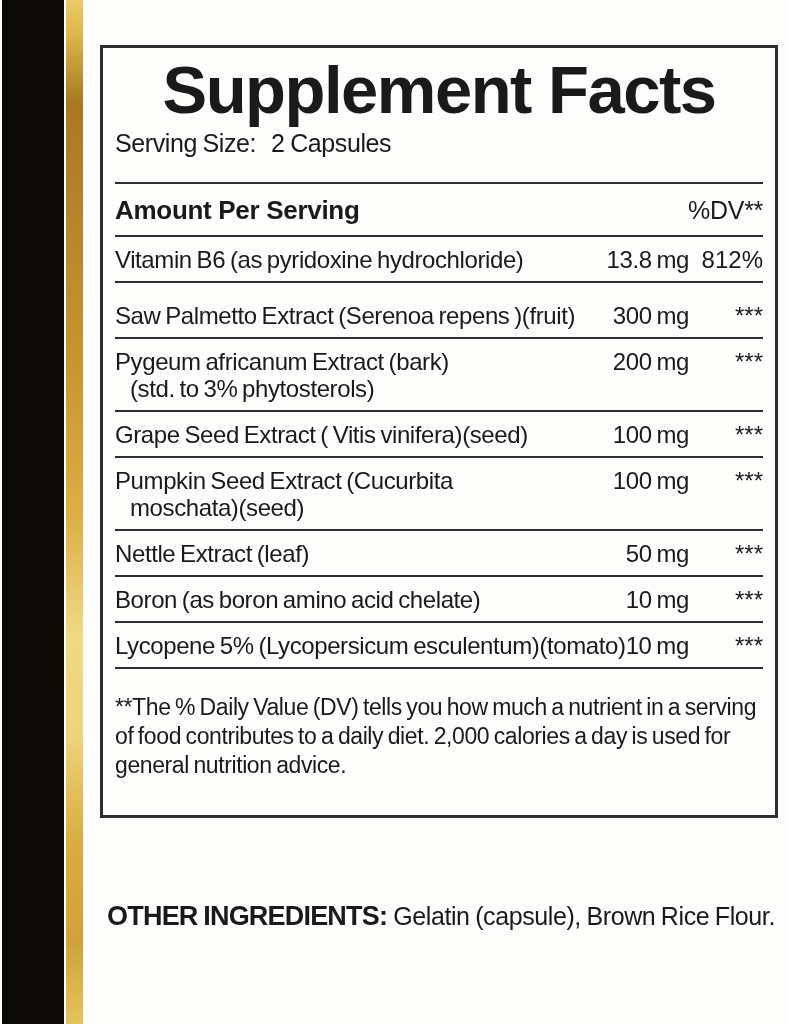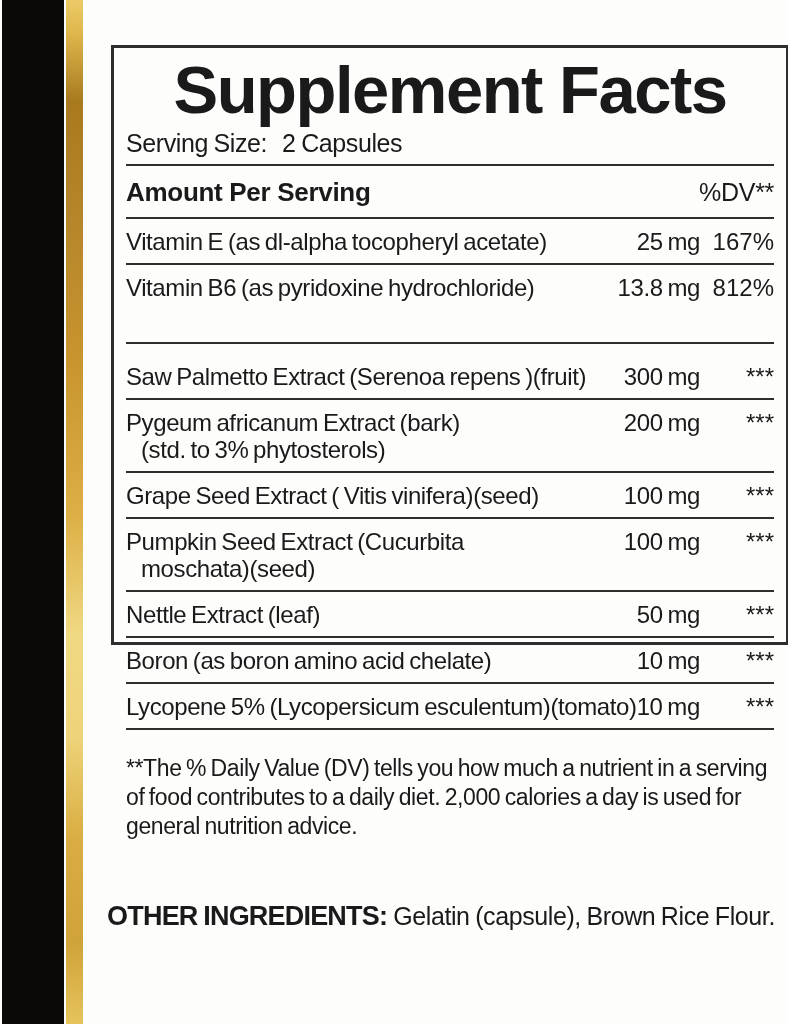--- a/index.html
+++ b/index.html
@@ -23,55 +23,55 @@
   }
   .bar-gold{
     position:absolute;left:66px;top:0;width:17px;height:1024px;
     background:linear-gradient(180deg,
       #ecca67 0%, #e0b94e 3%, #a8791f 10%, #b3842a 20%,
       #c8942e 35%, #dcae44 50%, #f0d983 62%, #eed379 72%,
       #d9ad41 82%, #cfa339 92%, #e6c35c 100%);
   }
   
   .sf-box{
-    position:absolute;left:111px;top:45px;width:678px;height:600px;
+    position:absolute;left:100px;top:45px;width:678px;height:773px;
     box-sizing:border-box;border:3px solid var(--line);
     padding:0 12px;background:transparent;
   }
   .sf-title{
     font-size:67px;font-weight:700;letter-spacing:-1.5px;
     text-align:center;line-height:1.04;margin:7px 0 3px;
     white-space:nowrap;
   }
   .sf-line{
     font-size:25px;line-height:30px;letter-spacing:-0.4px;word-spacing:-1px;
     white-space:nowrap;
   }
   .sf-line .val{margin-left:15px;}
   .sf-line .val2{margin-left:9px;}
   .sf-header{
-    border-top:2px solid var(--line);margin-top:6px;
+    border-top:2px solid var(--line);margin-top:24px;
     display:flex;justify-content:space-between;align-items:baseline;
     padding:11px 0 9px;
   }
   .sf-header .aps{font-size:26px;font-weight:700;letter-spacing:-0.3px;}
   .sf-header .dvh{font-size:25px;letter-spacing:-0.3px;}
   .row{
     display:flex;align-items:flex-start;
     border-top:2px solid var(--line);
     padding:9px 0 8px;
     font-size:24px;line-height:27px;
     letter-spacing:-0.4px;word-spacing:-1.5px;
   }
   .row .name-wrap{flex:1;min-width:0;}
   .row .name{white-space:nowrap;}
   .row .name2{white-space:nowrap;padding-left:15px;}
   .row .amount{width:92px;text-align:right;white-space:nowrap;}
   .row .dv{width:74px;text-align:right;white-space:nowrap;letter-spacing:0;}
-  .row.gap-top{padding-top:19px;margin-top:33px;}
+  .row.gap-top{padding-top:19px;}
   .row.tight .name-wrap{flex:0 0 auto;}
   .row.tight .amount{width:auto;text-align:left;}
   .row.tight .dv{flex:1;}
   .footnote{
     border-top:2px solid var(--line);
     padding:24px 0 0;
     font-size:23px;line-height:29px;
     letter-spacing:-0.4px;word-spacing:-1.5px;
   }
   .footnote div{white-space:nowrap;}
@@ -101,27 +101,20 @@
 
   <div class="sf-line">
     <span>Serving Size:</span><span class="val">2 Capsules</span>
   </div>
 
   <div class="sf-header">
     <span class="aps">Amount Per Serving</span>
     <span class="dvh">%DV**</span>
   </div>
 
-  <div class="row">
-    <div class="name-wrap">
-        <div class="name">Vitamin E (as dl-alpha tocopheryl acetate)</div>
-      </div>
-    <div class="amount">25 mg</div>
-    <div class="dv">167%</div>
-  </div>
 
   <div class="row">
     <div class="name-wrap">
         <div class="name">Vitamin B6 (as pyridoxine hydrochloride)</div>
       </div>
     <div class="amount">13.8 mg</div>
     <div class="dv">812%</div>
   </div>
 
   <div class="row gap-top">

